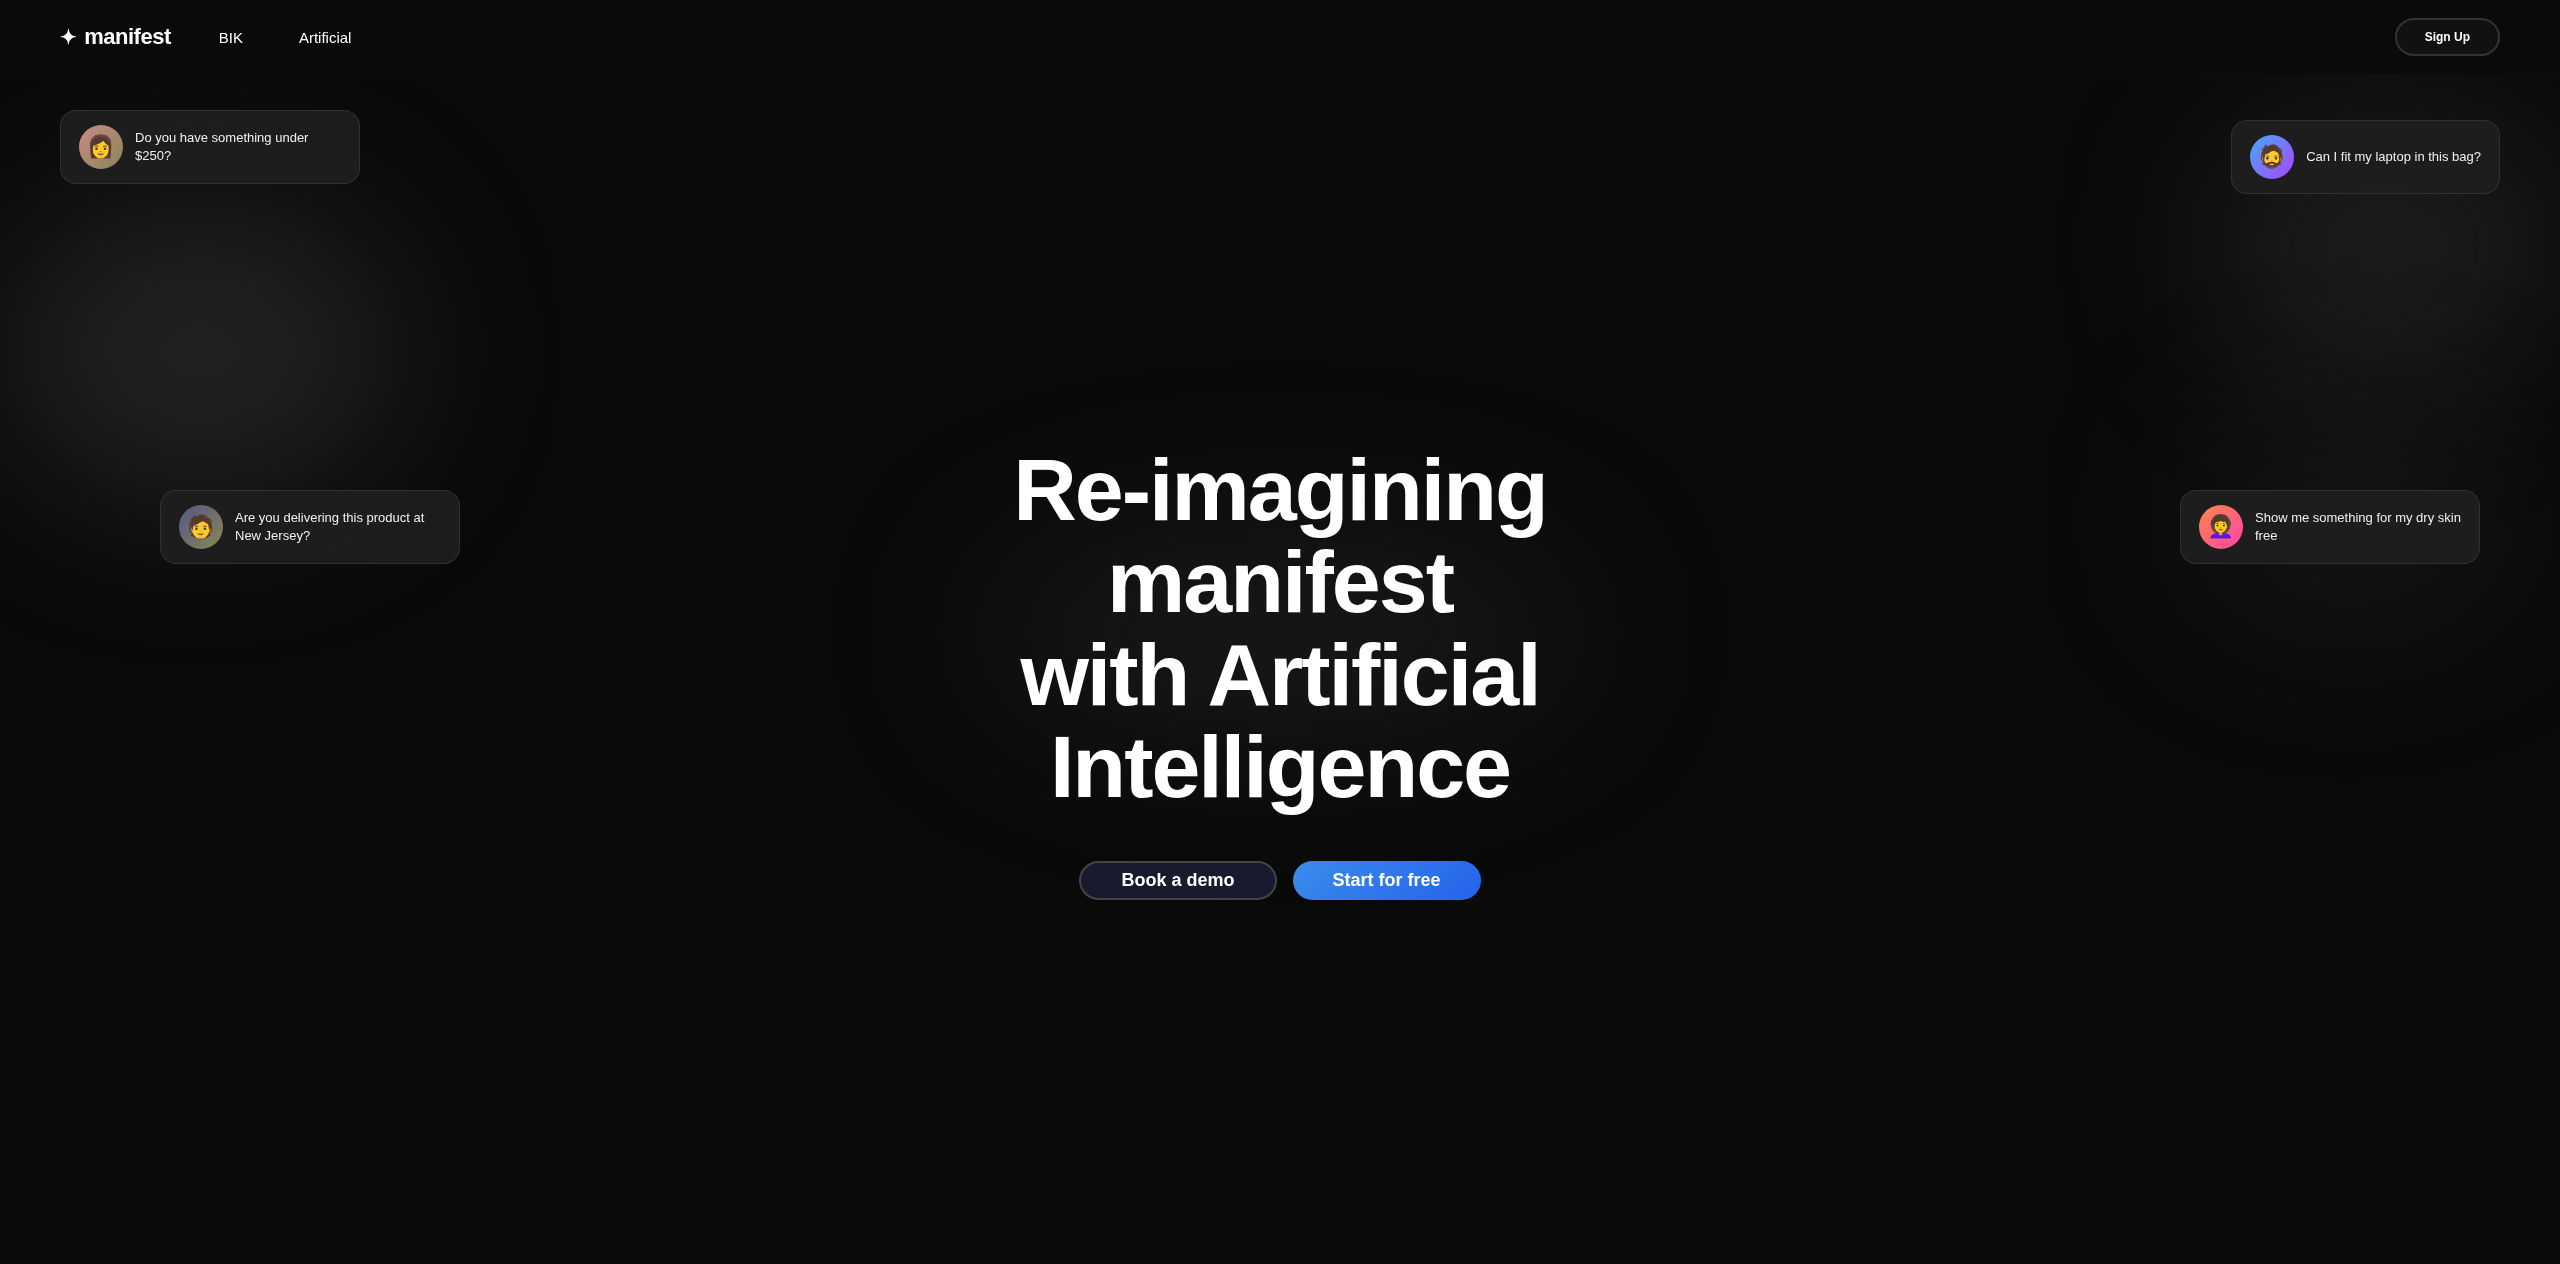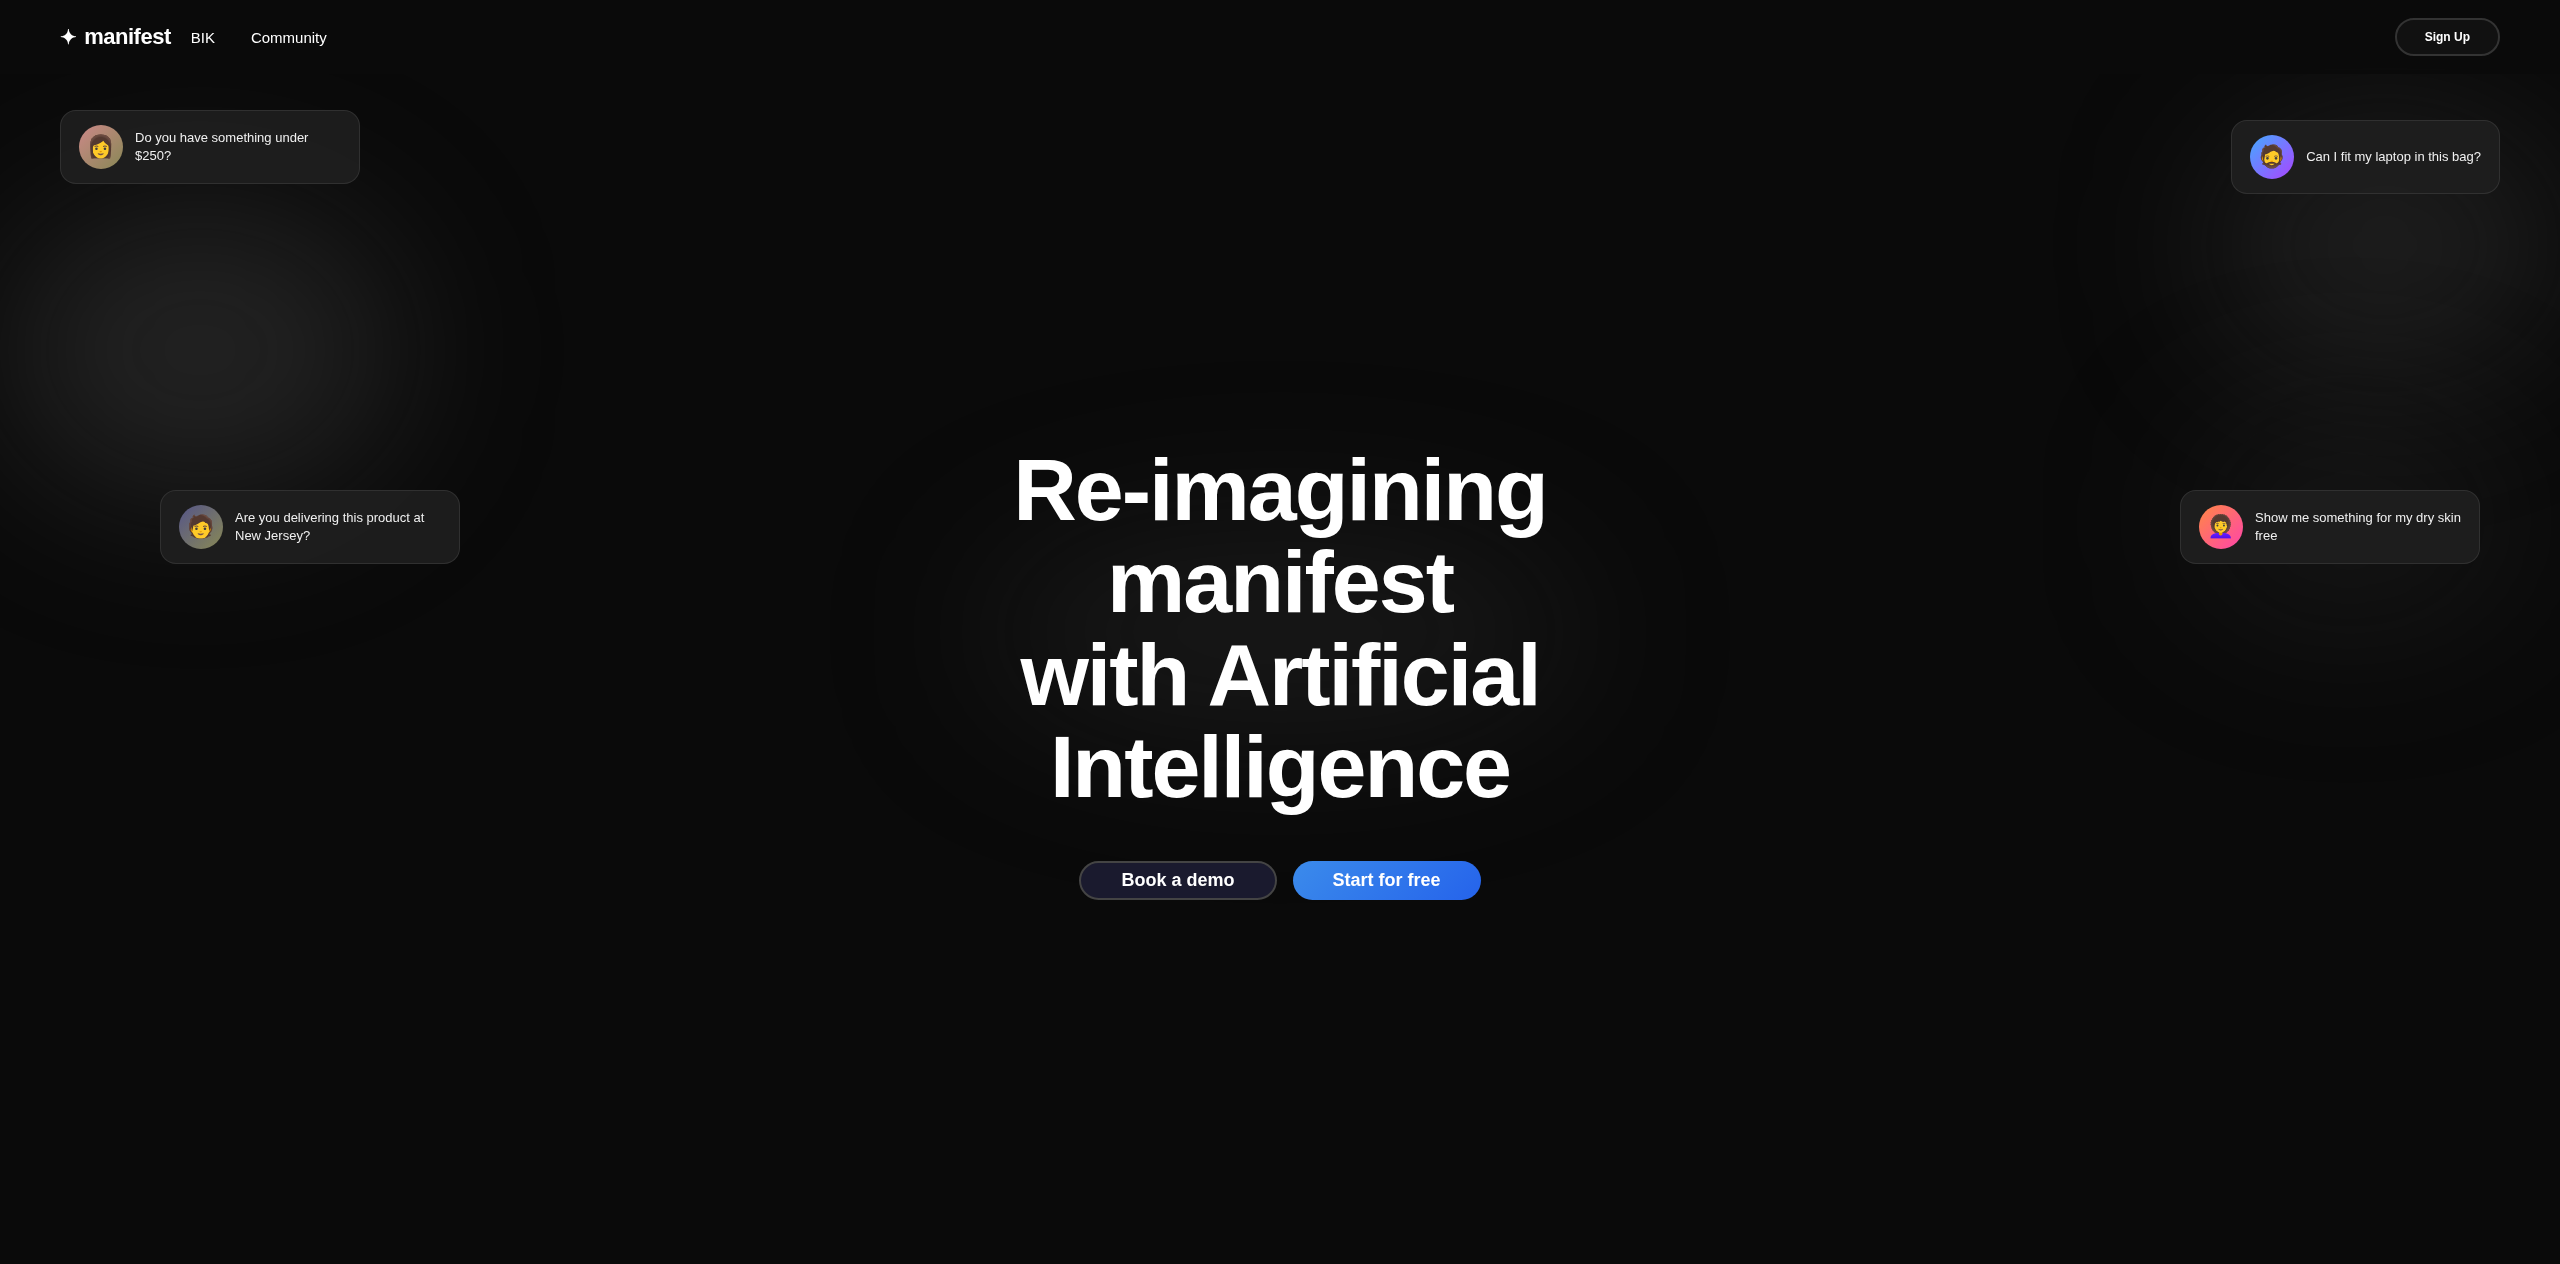--- a/index.html
+++ b/index.html
@@ -37,22 +37,22 @@
 
     .logo-star {
       font-size: 20px;
       color: #fff;
       margin-right: 2px;
     }
 
     .nav-links {
       display: flex;
       align-items: flex-start;
-      gap: 36px;
-      margin-left: 20px;
+      gap: 56px;
+      margin-left: 48px;
     }
 
     .nav-link {
       font-size: 15px;
       color: #ffffff;
       text-decoration: none;
       font-weight: 500;
       cursor: pointer;
     }
 
@@ -218,21 +218,21 @@
 </head>
 <body>
 
 <nav>
   <a class="logo">
     <span class="logo-star">✦</span>
     <span>manifest</span>
   </a>
   <div class="nav-links">
     <a class="nav-link">BIK</a>
-    <a class="nav-link">Community</a>
+    <a class="nav-link">Artificial</a>
   </div>
   <button class="nav-signup">Sign Up</button>
 </nav>
 
 <section class="hero">
 
   <div class="blob blob-left"></div>
   <div class="blob blob-center"></div>
   <div class="blob blob-right-top"></div>
   <div class="blob blob-right-mid"></div>

